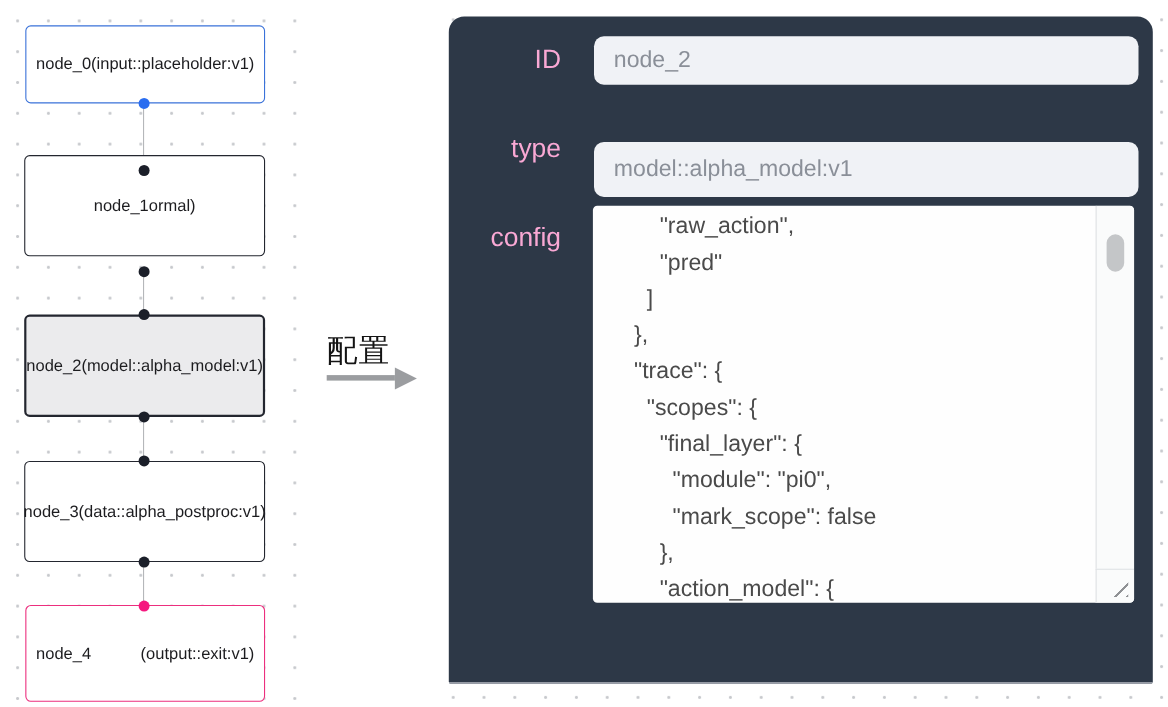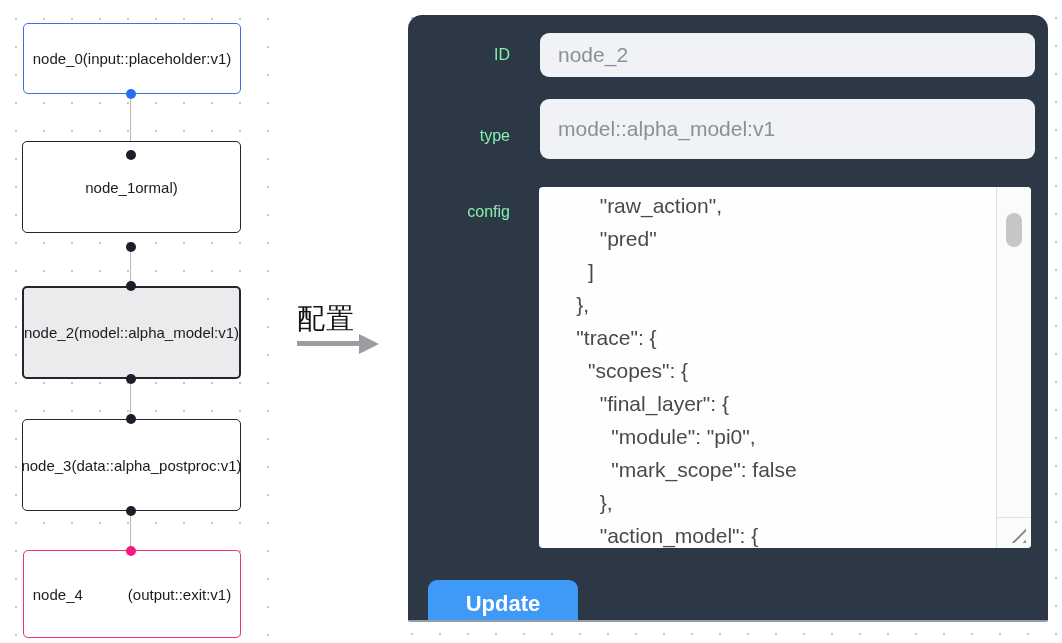--- a/index.html
+++ b/index.html
@@ -65,34 +65,34 @@
   }
 
   
   #config-panel {
     position: absolute; left: 408px; top: 15px; width: 640px; height: 607px;
     background: #2d3847; border-radius: 14px 14px 2px 2px; overflow: hidden;
     border-bottom: 2px solid #969ba5;
   }
   .field-label {
     position: absolute; left: 0; width: 102px; text-align: right;
-    color: #86efac; font-size: 16px;
+    color: #f9a8d4; font-size: 24px;
   }
   #id-label   { top: 18px;  height: 44px; line-height: 44px; }
   #type-label { top: 98px;  height: 45px; line-height: 45px; }
   #config-label { top: 188px; }
 
   .panel-input {
     position: absolute; left: 132px; width: 495px;
     background: #f0f2f6; border: none; outline: none; border-radius: 9px;
     padding: 0 18px; font-size: 21px; color: #8a8f98;
     font-family: "Liberation Sans", sans-serif;
   }
   #id-input   { top: 18px; height: 44px; }
-  #type-input { top: 84px; height: 60px; }
+  #type-input { top: 114px; height: 50px; }
 
   #config-editor {
     position: absolute; left: 131px; top: 172px; width: 492px; height: 361px;
     background: #fefefe; border-radius: 4px; overflow: hidden;
   }
   #config-editor pre {
     margin: 0; padding: 2px 40px 0 14px;
     font-family: "Liberation Sans", sans-serif;
     font-size: 21px; line-height: 33px; color: #4a4a4a; white-space: pre;
   }
@@ -192,16 +192,13 @@
         },
         "action_model": {</pre>
     <div id="config-scroll-track">
       <div id="config-scroll-thumb"></div>
     </div>
     <div id="config-resize-corner">
       <div class="grip"></div>
     </div>
   </div>
 
-  <button id="update-button">
-    <span>Update</span>
-  </button>
 </div>
 
 </body></html>

